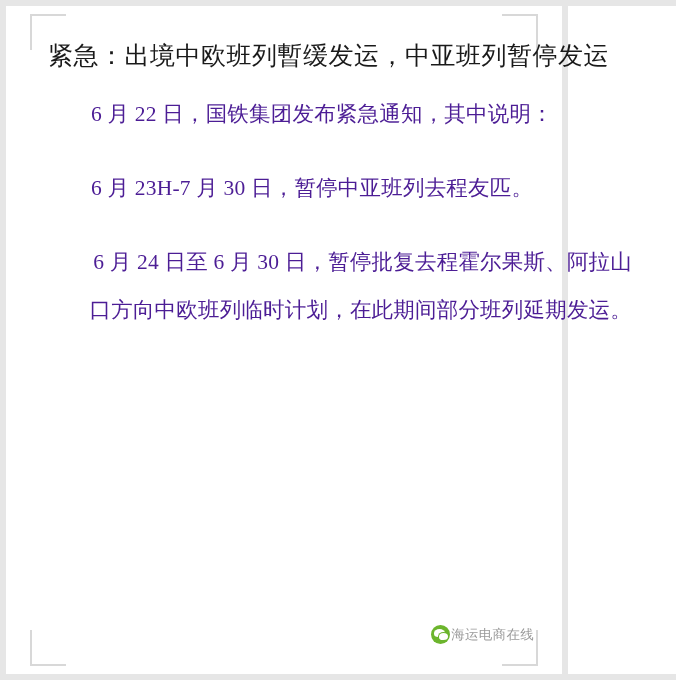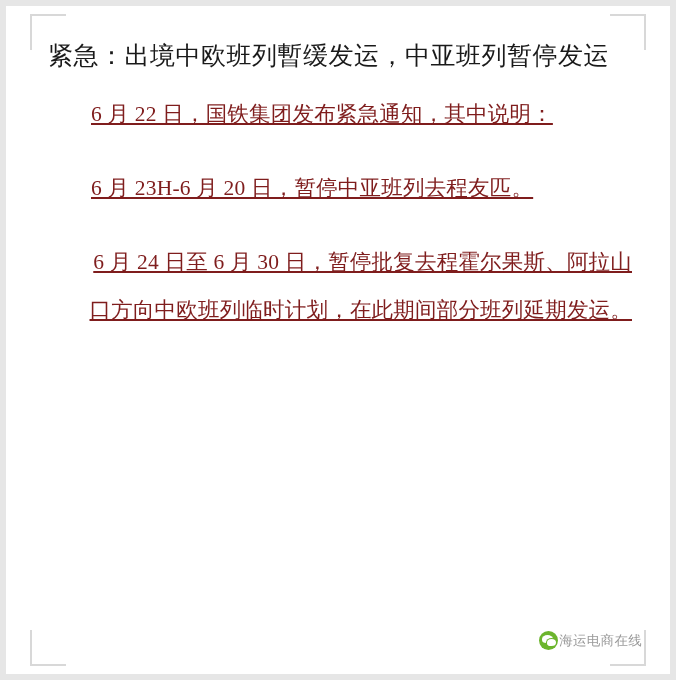--- a/index.html
+++ b/index.html
@@ -8,21 +8,21 @@
   }
   body {
     width: 676px;
     height: 680px;
     background: #ffffff;
     font-family: "Liberation Serif", serif;
     overflow: hidden;
   }
   .page {
     position: relative;
-    width: 676px;
+    width: 568px;
     height: 680px;
     background: #ffffff;
     box-sizing: border-box;
   }
   
   .frame-edge {
     position: absolute;
     background: #e6e6e6;
   }
   .frame-top    { left: 0;  top: 0;    width: 676px; height: 6px; }
@@ -55,34 +55,33 @@
     line-height: 44px;
     color: #1a1a1a;
     letter-spacing: 0.5px;
     margin: 0 0 12px 0;
     font-weight: normal;
     max-width: 570px;
   }
   .para {
     font-size: 21.5px;
     line-height: 48px;
-    color: #7f1d1d;
+    color: #4c1d95;
     margin: 0;
     text-indent: 2em;
     letter-spacing: 0.2px;
-    text-decoration: underline;
   }
   .para.gap-1 { margin-top: 10px; }
   .para.gap-2 { margin-top: 26px; }
   .para.gap-3 { margin-top: 26px; text-align: right; }
 
   .footer {
     position: absolute;
     right: 34px;
-    bottom: 30px;
+    bottom: 36px;
     display: flex;
     align-items: center;
     gap: 1px;
   }
   .wechat-badge {
     width: 19px;
     height: 19px;
     border-radius: 50%;
     background: #6cb52d;
     position: relative;
@@ -127,21 +126,21 @@
   <div class="frame-edge frame-right"></div>
 
   <div class="crop crop-tl"></div>
   <div class="crop crop-tr"></div>
   <div class="crop crop-bl"></div>
   <div class="crop crop-br"></div>
 
   <div class="content">
     <h1 class="doc-title">紧急：出境中欧班列暫缓发运，中亚班列暂停发运</h1>
     <p class="para gap-1">6 月 22 日，国铁集团发布紧急通知，其中说明：</p>
-    <p class="para gap-2">6 月 23H-6 月 20 日，暂停中亚班列去程友匹。</p>
+    <p class="para gap-2">6 月 23H-7 月 30 日，暂停中亚班列去程友匹。</p>
     <p class="para gap-3">6 月 24 日至 6 月 30 日，暂停批复去程霍尔果斯、阿拉山口方向中欧班列临时计划，在此期间部分班列延期发运。</p>
   </div>
 
   <div class="footer">
     <span class="wechat-badge"></span>
     <span class="footer-text">海运电商在线</span>
   </div>
 
 </div>
 

